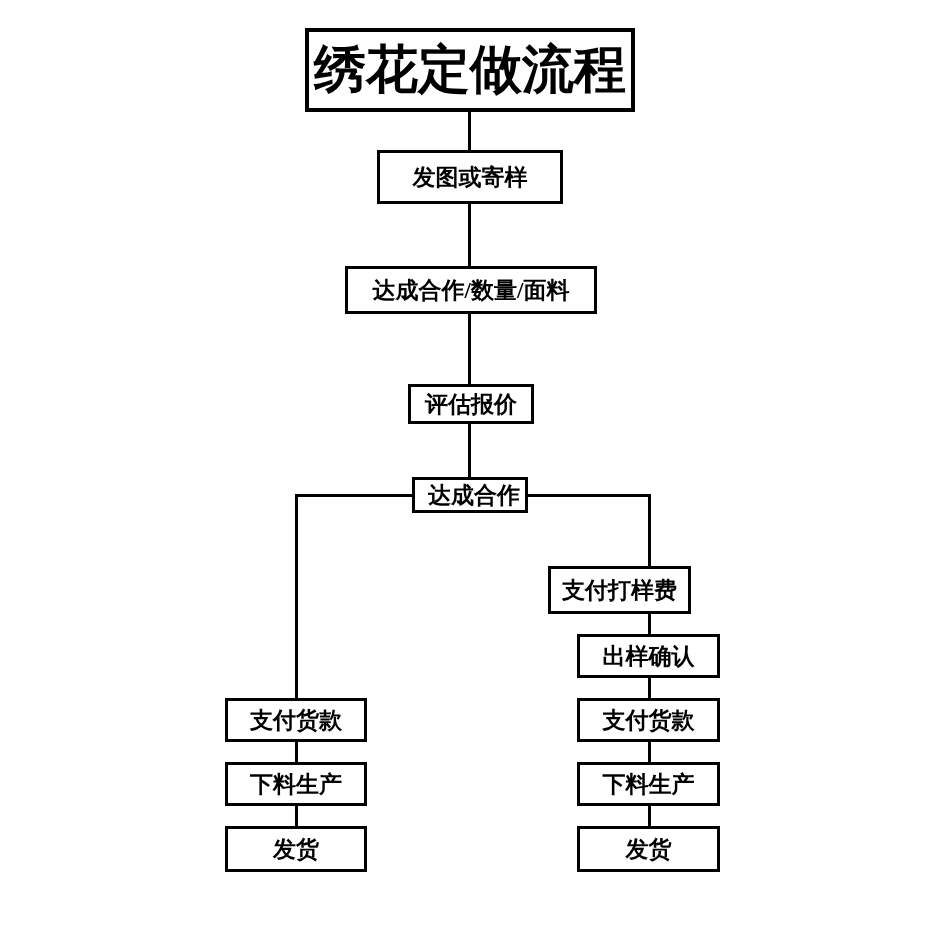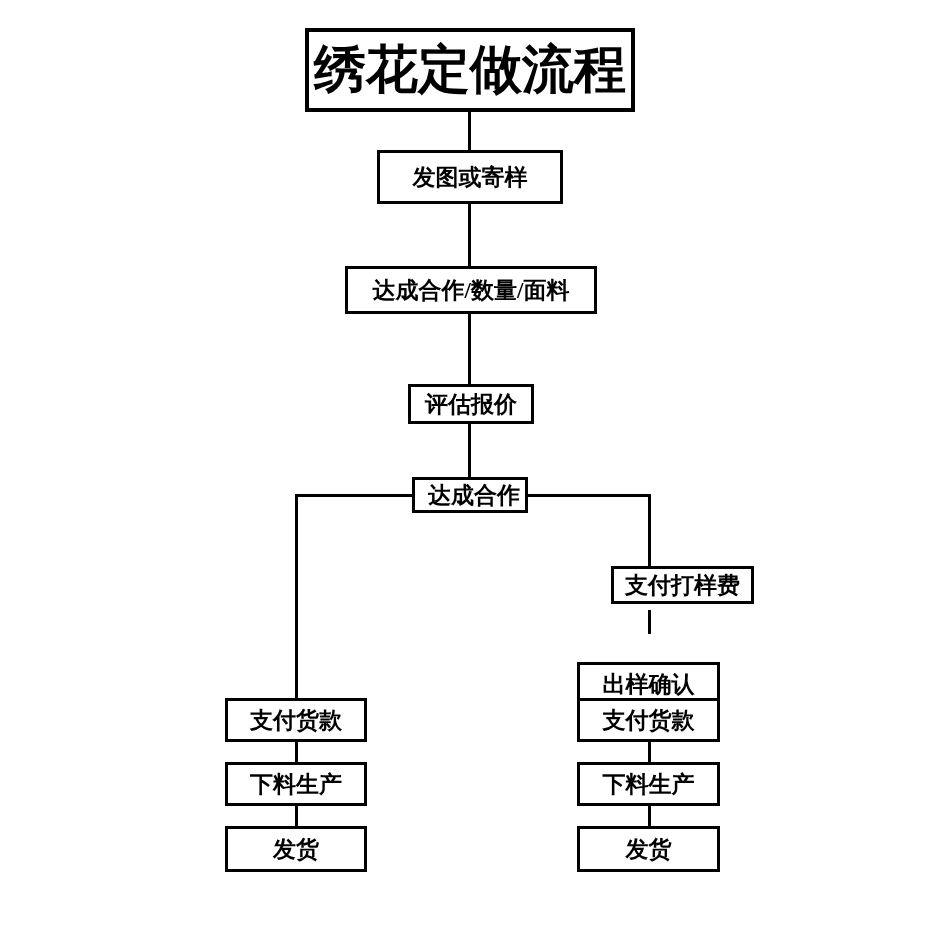--- a/index.html
+++ b/index.html
@@ -78,23 +78,23 @@
   <div class="node node-step" style="left:408px; top:384px; width:126px; height:40px;">评估报价</div>
 
   <div class="node node-step" style="left:412px; top:477px; width:116px; height:36px;padding-left:8px;">达成合作</div>
 
   <div class="node node-step" style="left:225px; top:698px; width:142px; height:44px;">支付货款</div>
 
   <div class="node node-step" style="left:225px; top:762px; width:142px; height:44px;">下料生产</div>
 
   <div class="node node-step" style="left:225px; top:826px; width:142px; height:46px;">发货</div>
 
-  <div class="node node-step" style="left:611px; top:566px; width:143px; height:38px;">支付打样费</div>
+  <div class="node node-step" style="left:548px; top:566px; width:143px; height:48px;">支付打样费</div>
 
-  <div class="node node-step" style="left:577px; top:634px; width:143px; height:44px;margin-top:28px;">出样确认</div>
+  <div class="node node-step" style="left:577px; top:634px; width:143px; height:44px;">出样确认</div>
 
   <div class="node node-step" style="left:577px; top:698px; width:143px; height:44px;">支付货款</div>
 
   <div class="node node-step" style="left:577px; top:762px; width:143px; height:44px;">下料生产</div>
 
   <div class="node node-step" style="left:577px; top:826px; width:143px; height:46px;">发货</div>
 
 </div>
 
 </body></html>

